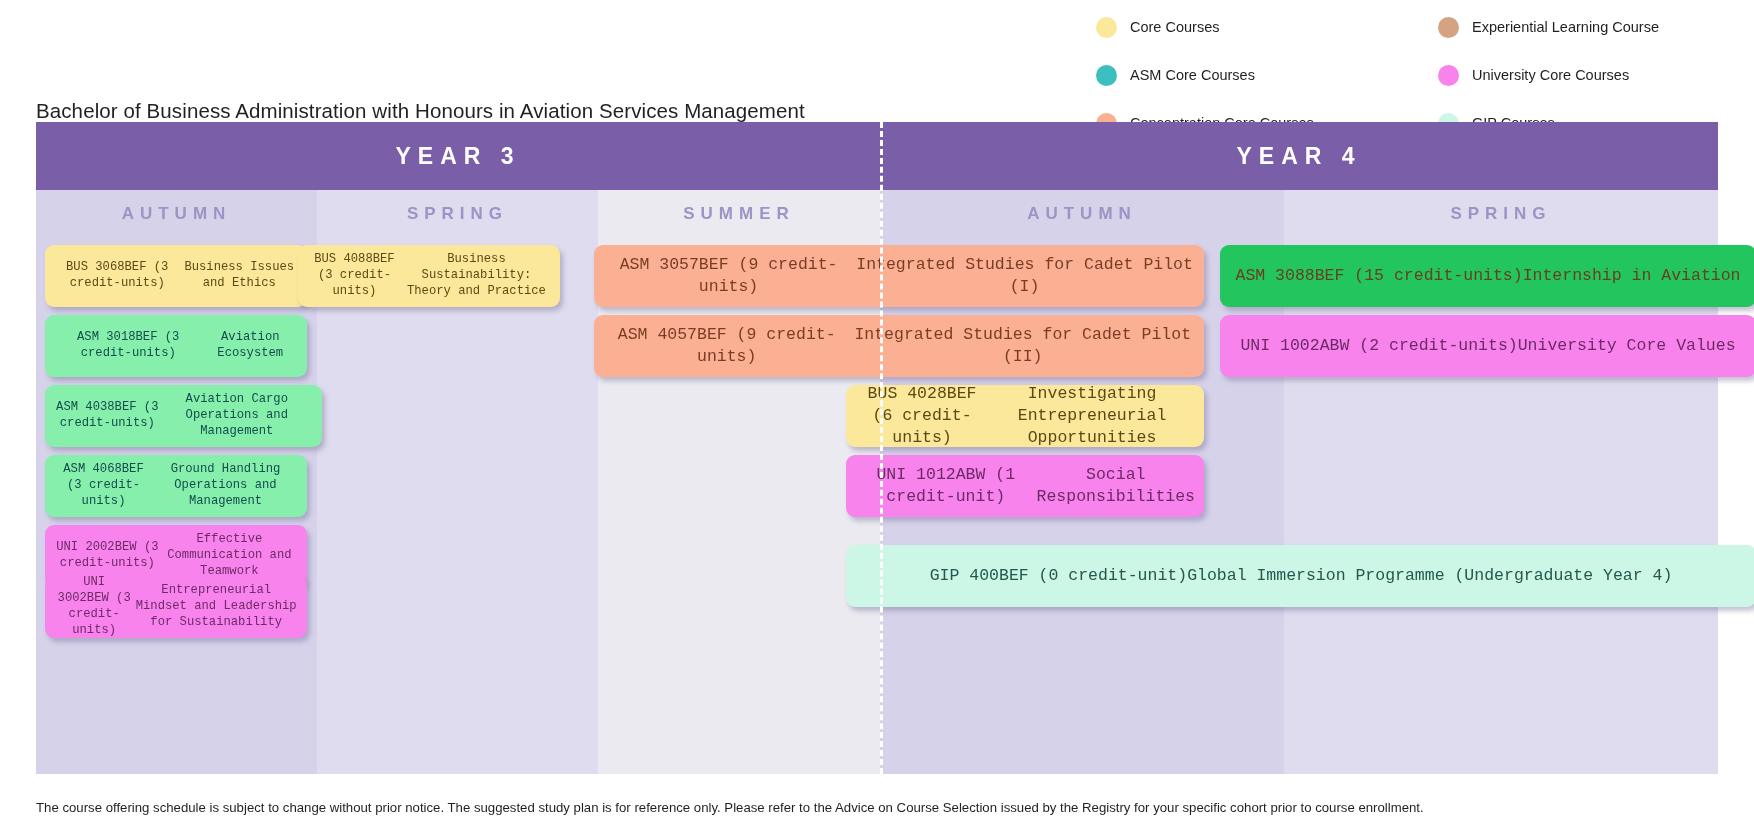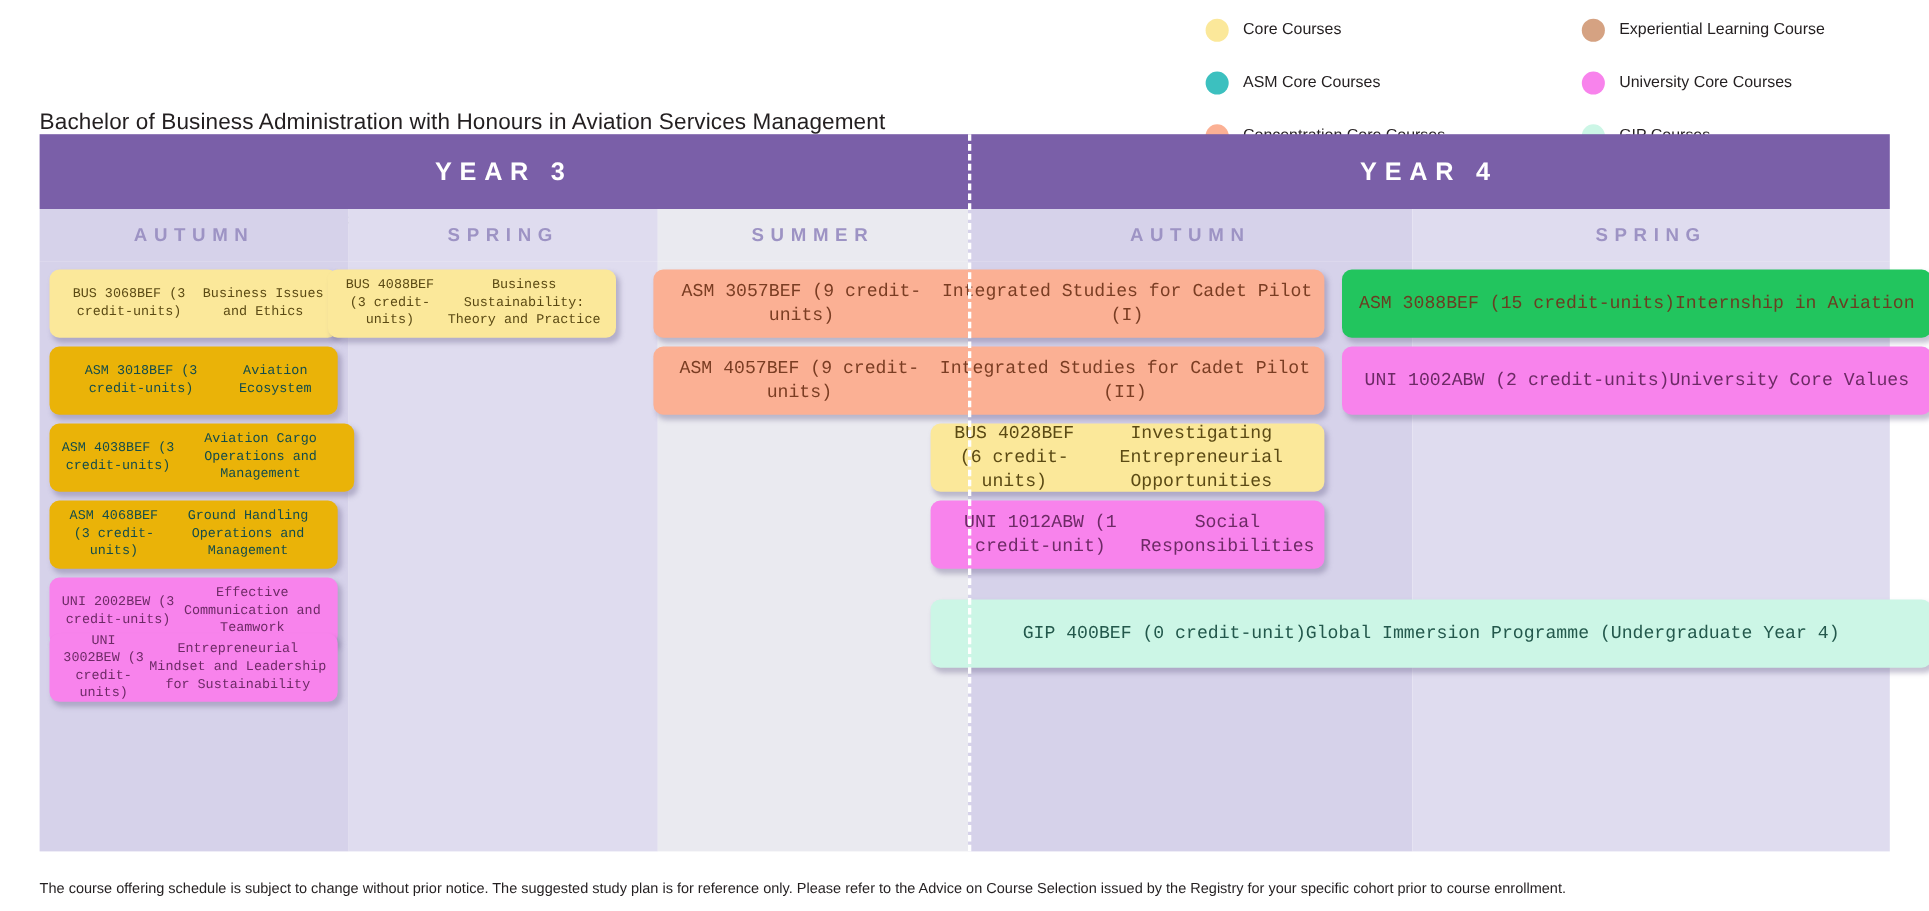--- a/index.html
+++ b/index.html
@@ -78,21 +78,21 @@
     padding: 5px 9px;
     z-index: 4;
     font-family: Liberation Mono, monospace;
   }
   .course .code { font-weight: normal; }
   .course .name { font-weight: normal; }
   .course.sm { font-size: 12.2px; line-height: 1.30; }
   .course.md { font-size: 16.5px; line-height: 1.34; margin-left: 48px; }
 
   .c-core      { background: #fbe89a; color: #5b4a14; }
-  .c-asm       { background: #eab308; color: #134c4c; }
+  .c-asm       { background: #86efac; color: #134c4c; }
   .c-conc      { background: #fbb094; color: #7a3d23; }
   .c-exp       { background: #22c55e; color: #6a3e22; }
   .c-uni       { background: #f883ec; color: #6d2a66; }
   .c-gip       { background: #ccf6e6; color: #23584c; }
 
   
   .footer-note {
     position: absolute; left: 36px; top: 800px;
     font-size: 13.2px; color: #231f20; white-space: nowrap;
   }

